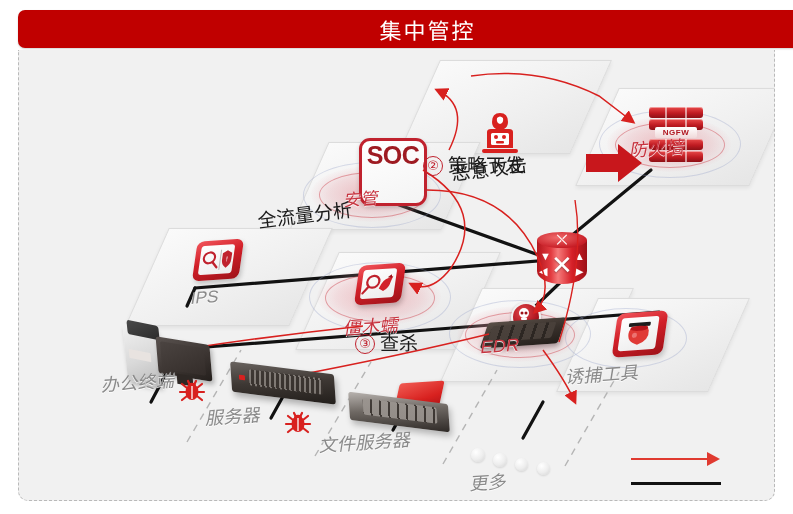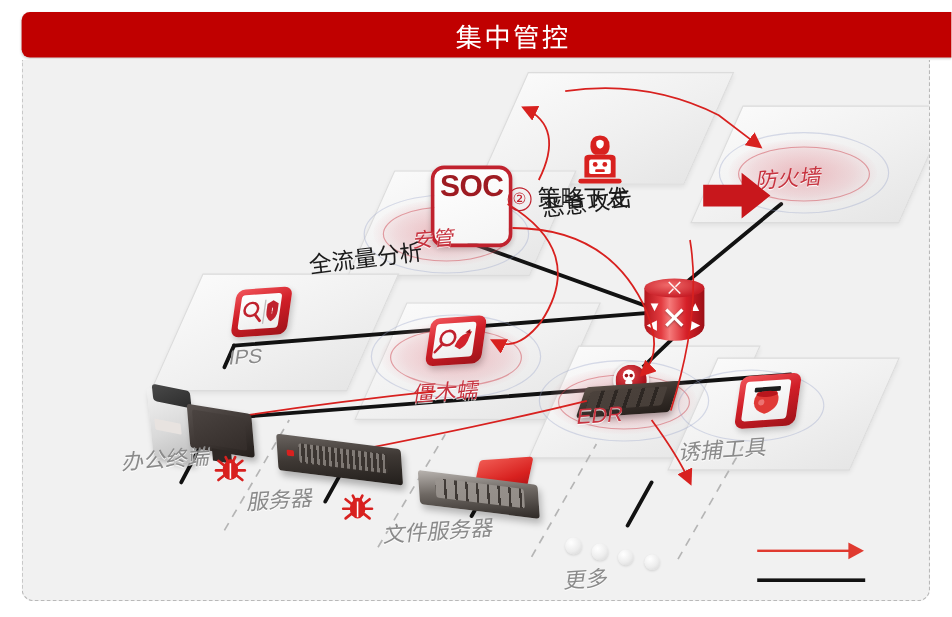--- a/index.html
+++ b/index.html
@@ -283,20 +283,27 @@
     <div class="halo ring2" style="left:546px;top:258px;width:120px;height:58px;"></div>
 
     <div class="layer clickable">
       <div id="soc-box">
         <span id="soc-text">SOC</span>
       </div>
       <span class="nlabel red" style="left:326px;top:135px;">安管</span>
     </div>
 
     <div class="layer clickable">
+      <div id="fw-icon">
+        <div class="brick" style="top:2px;"></div>
+        <div class="brick" style="top:14px;"></div>
+        <div class="brick" style="top:34px;"></div>
+        <div class="brick" style="top:46px;"></div>
+        <div id="fw-label-badge">NGFW</div>
+      </div>
       <span class="nlabel big red" style="left:612px;top:84px;">防火墙</span>
     </div>
 
     <div class="layer clickable">
       <div id="switch">
         <div class="body"></div>
         <div class="top"></div>
         <div class="topx">⤬</div>
         <div class="bigx">✕</div>
         <span class="xarrow" style="left:2px;top:34px;">◀</span>
@@ -528,20 +535,23 @@
         <div class="dot" style="left:66px;top:16px;width:13px;height:13px;"></div>
       </div>
       <span class="nlabel big" style="left:452px;top:418px;">更多</span>
     </div>
 
 
     <span class="anno" style="left:404px;top:100px;">
       <span class="circnum">②</span><span>策略下发</span>
     </span>
 
+    <span class="anno" style="left:336px;top:278px;">
+      <span class="circnum">③</span><span>查杀</span>
+    </span>
 
     <span class="anno tilt" style="left:238px;top:150px;">
       <span>全流量分析</span>
     </span>
 
     <div id="legend">
       <div id="legend-red-line"></div>
       <div id="legend-red-head"></div>
       <div id="legend-black-line"></div>
     </div>

